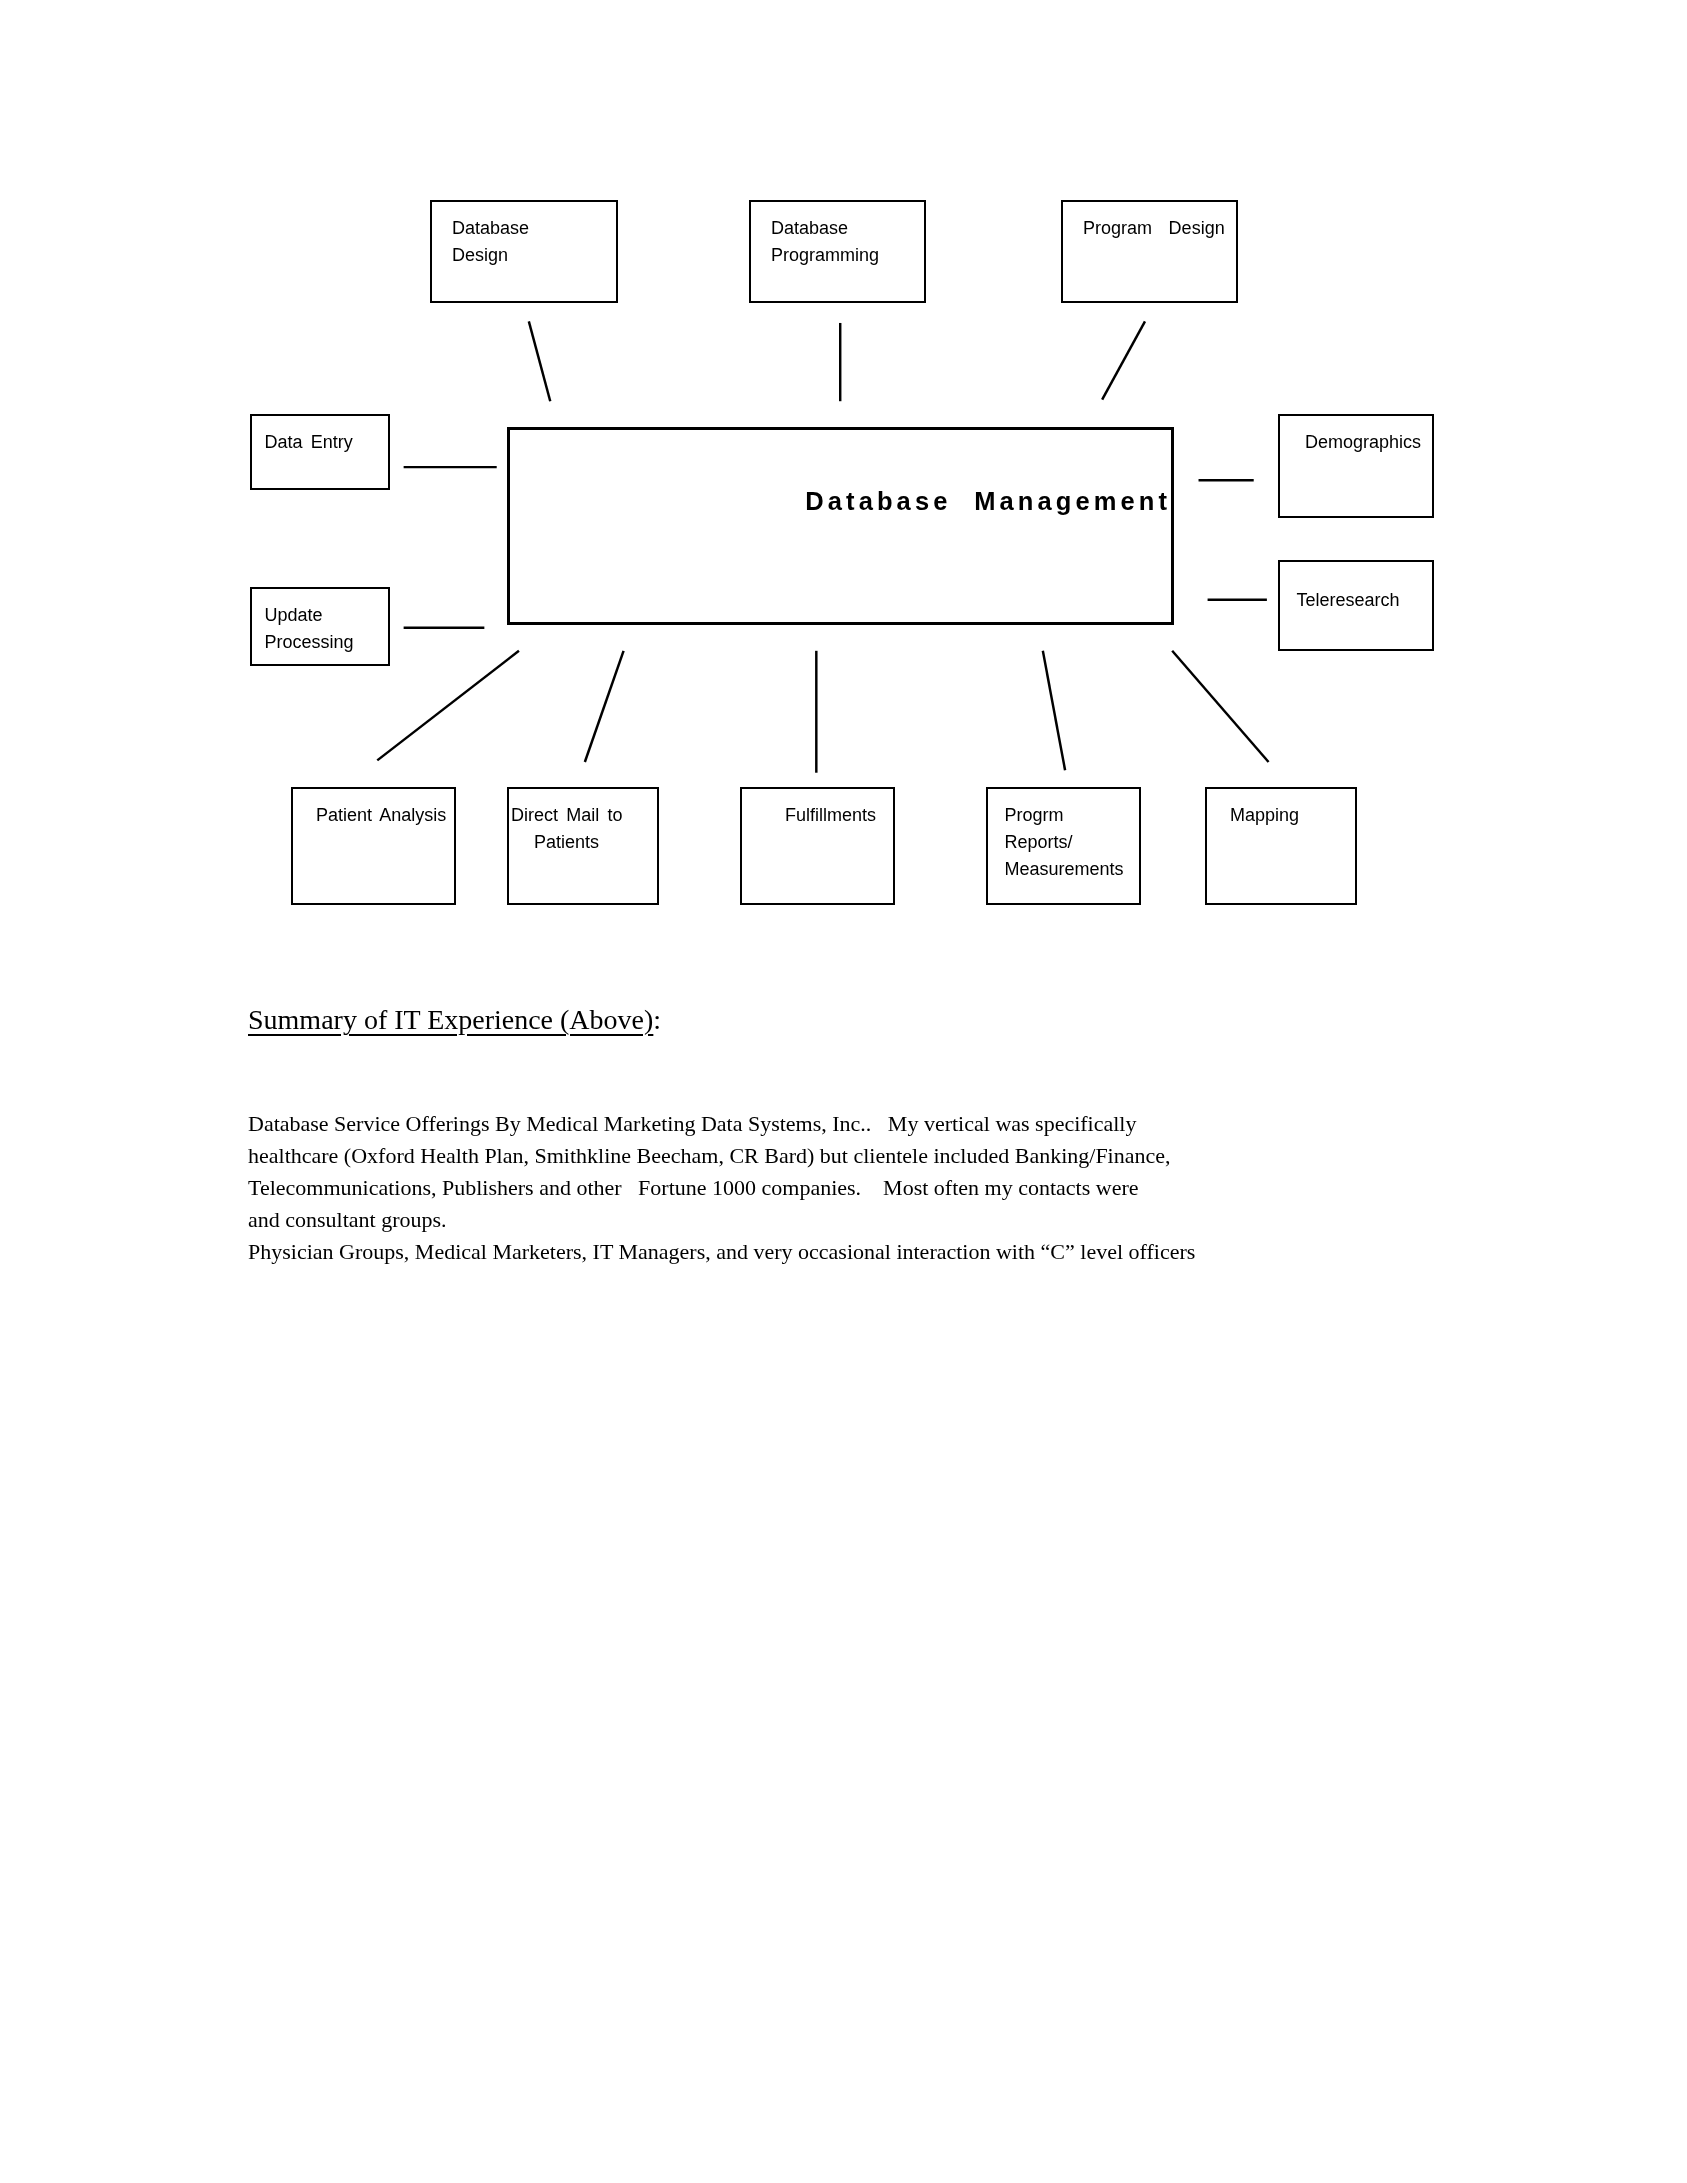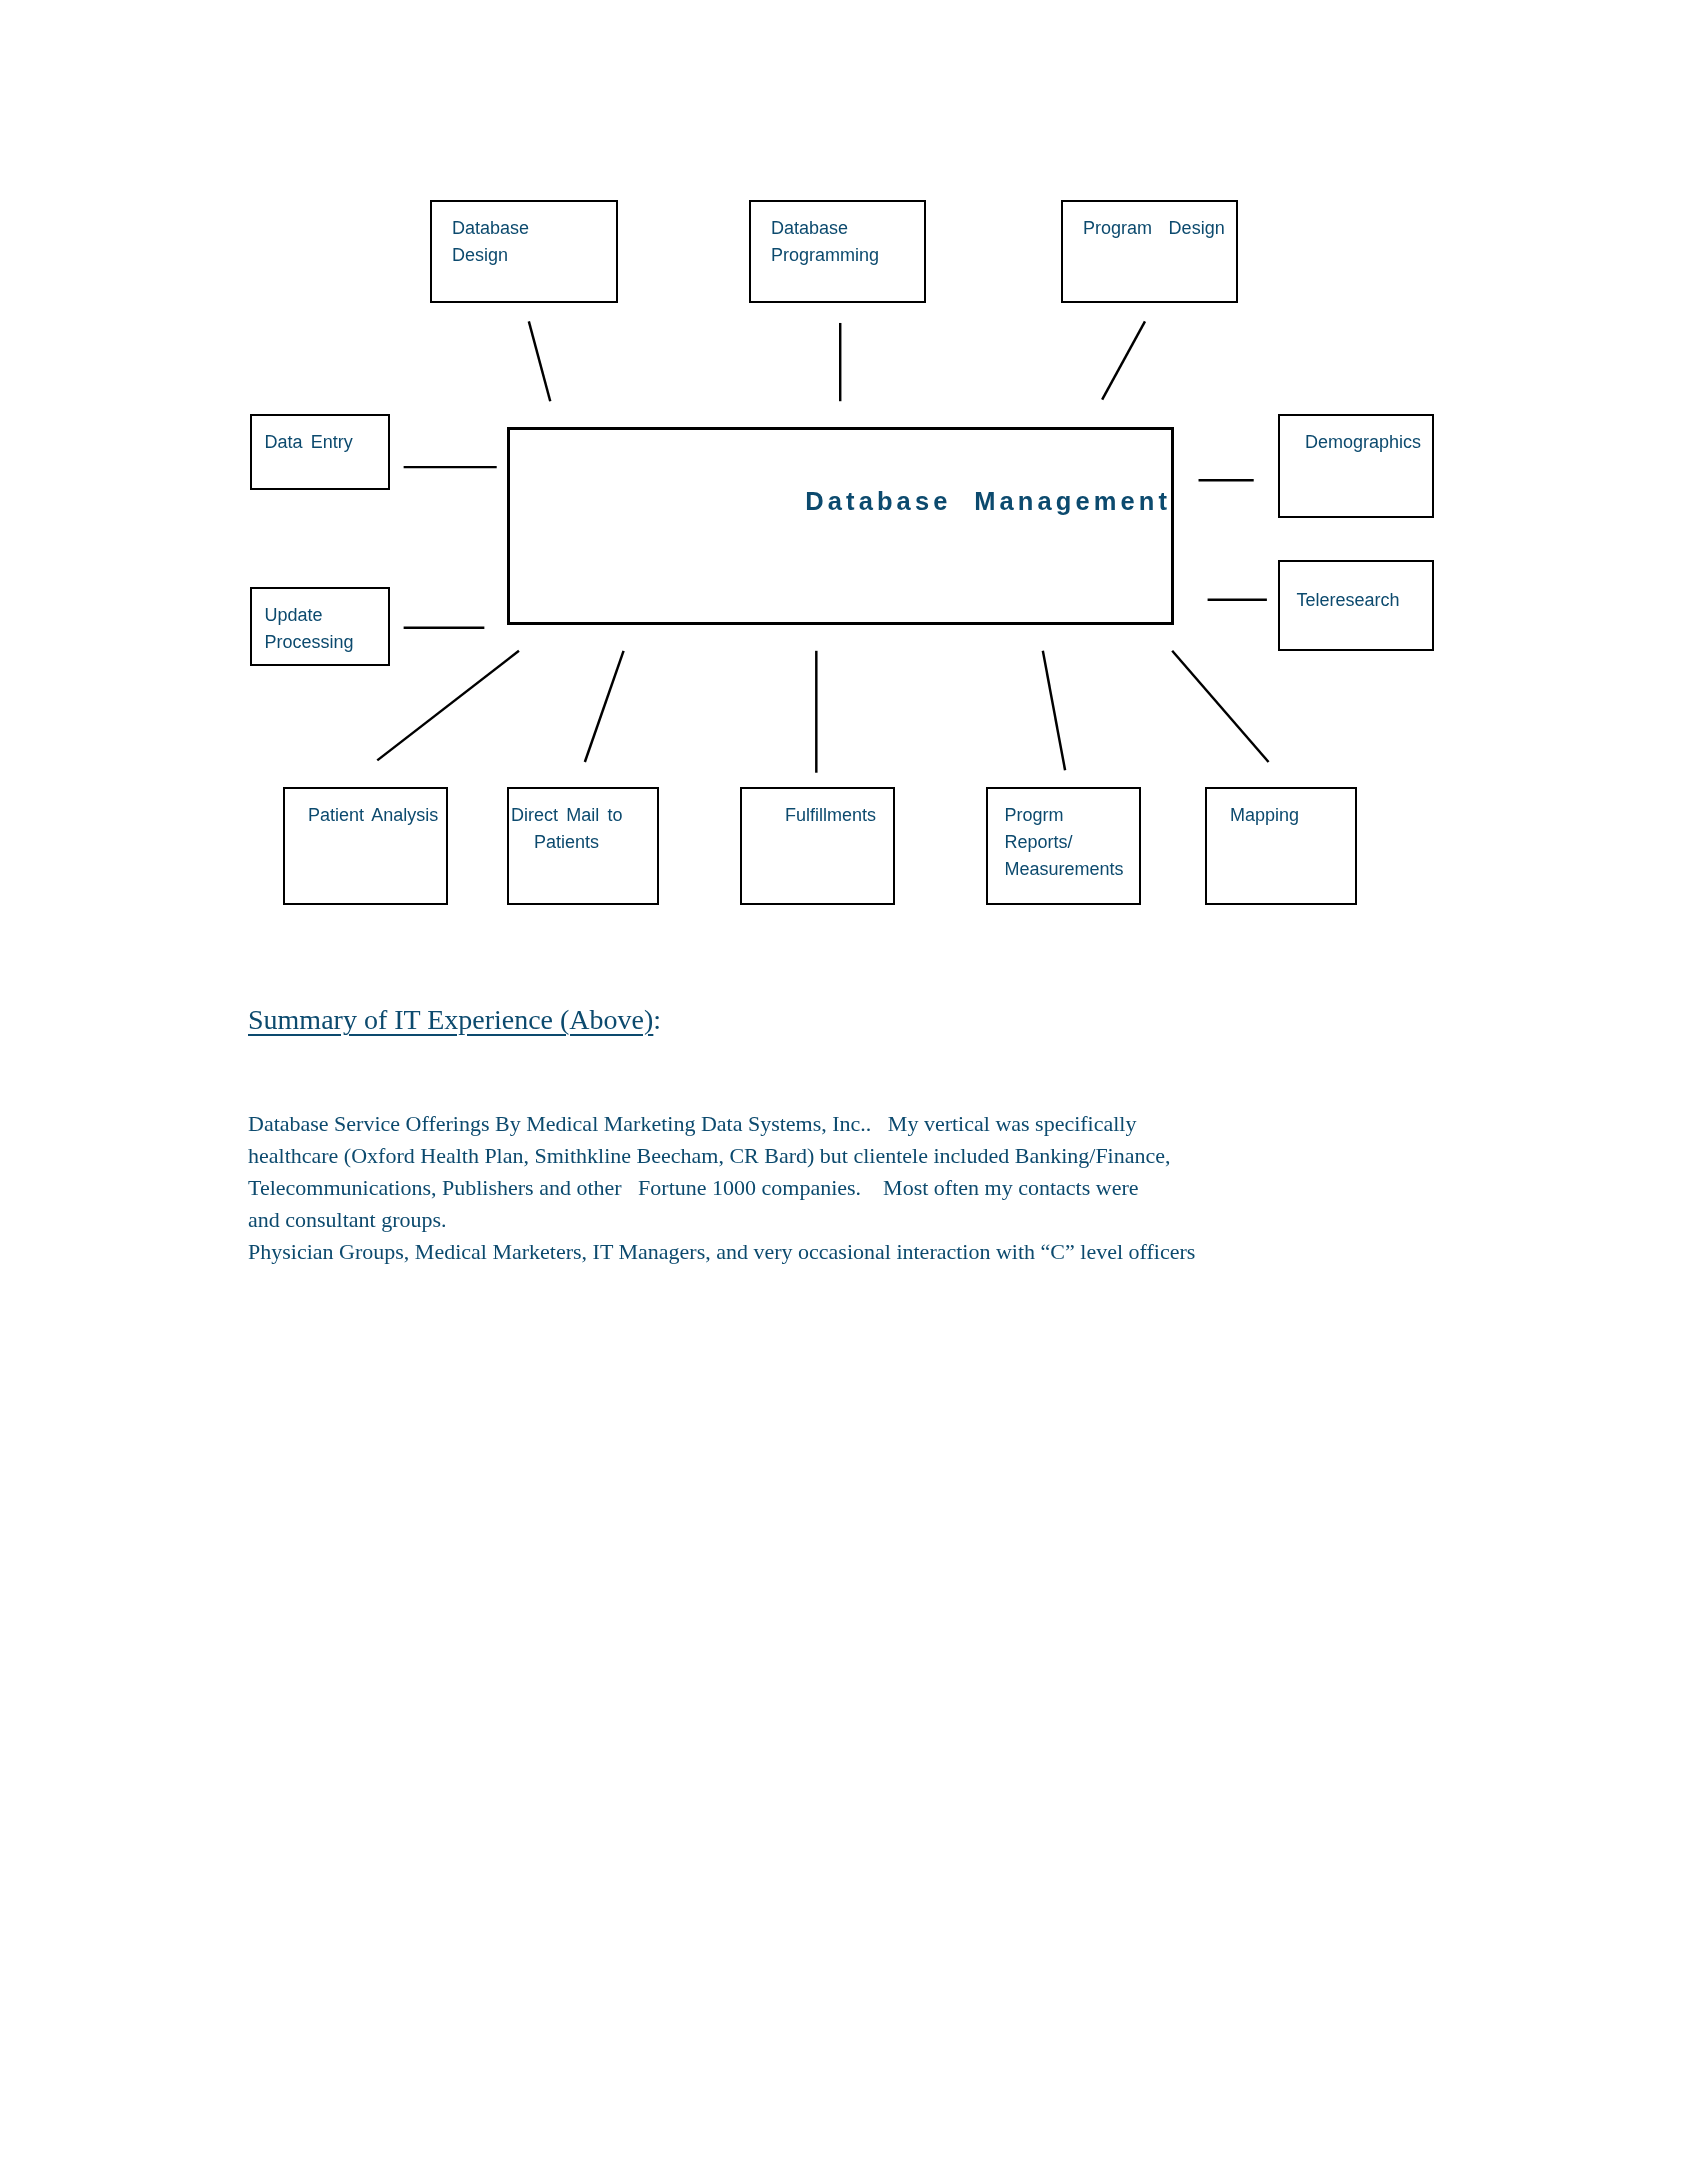--- a/index.html
+++ b/index.html
@@ -2,21 +2,21 @@
 <html style="font-size:13px"><head>
 <meta charset="utf-8">
 <style>
   html, body { margin: 0; padding: 0; background: #ffffff; }
 
   .page {
     position: relative;
     width: 1687px;
     height: 2183px;
     background: #ffffff;
-    color: #0c4a6e;
+    color: #000000;
     overflow: hidden;
     font-family: "Liberation Sans", sans-serif;
   }
 
   svg.connectors {
     position: absolute;
     left: 0; top: 0;
     width: 1687px; height: 2183px;
   }
   svg.connectors line {
@@ -38,21 +38,21 @@
   .dbox .lbl { white-space: pre-wrap; }
   .dbox .lbl.indent { padding-left: 23px; }
 
   #box-db-design          { left: 430px;  top: 200px; width: 188px; height: 103px; }
   #box-db-programming     { left: 749px;  top: 200px; width: 177px; height: 103px; }
   #box-program-design     { left: 1061px; top: 200px; width: 177px; height: 103px; }
   #box-data-entry         { left: 250px;  top: 414px; width: 140px; height: 76px; padding-left: 12.4px; }
   #box-update-processing  { left: 250px;  top: 587px; width: 140px; height: 79px;  padding-left: 12.4px; }
   #box-demographics       { left: 1278px; top: 414px; width: 156px; height: 104px; padding-left: 25px; }
   #box-teleresearch       { left: 1278px; top: 560px; width: 156px; height: 91px; padding-top: 25px; padding-left: 16.5px; }
-  #box-patient-analysis   { left: 283px;  top: 787px; width: 165px; height: 118px; padding-left: 23px; }
+  #box-patient-analysis   { left: 291px;  top: 787px; width: 165px; height: 118px; padding-left: 23px; }
   #box-direct-mail        { left: 507px;  top: 787px; width: 152px; height: 118px; padding-left: 2px; }
   #box-fulfillments       { left: 740px;  top: 787px; width: 155px; height: 118px; padding-left: 43px; }
   #box-progrm-reports     { left: 986px; top: 787px; width: 155px; height: 118px; padding-left: 16.5px; }
   #box-mapping            { left: 1205px; top: 787px; width: 152px; height: 118px; padding-left: 23px; }
 
   #box-center {
     left: 507px; top: 427px; width: 667px; height: 198px;
     border-width: 3.3px;
     padding: 58px 0 0 0;
     text-align: right;

